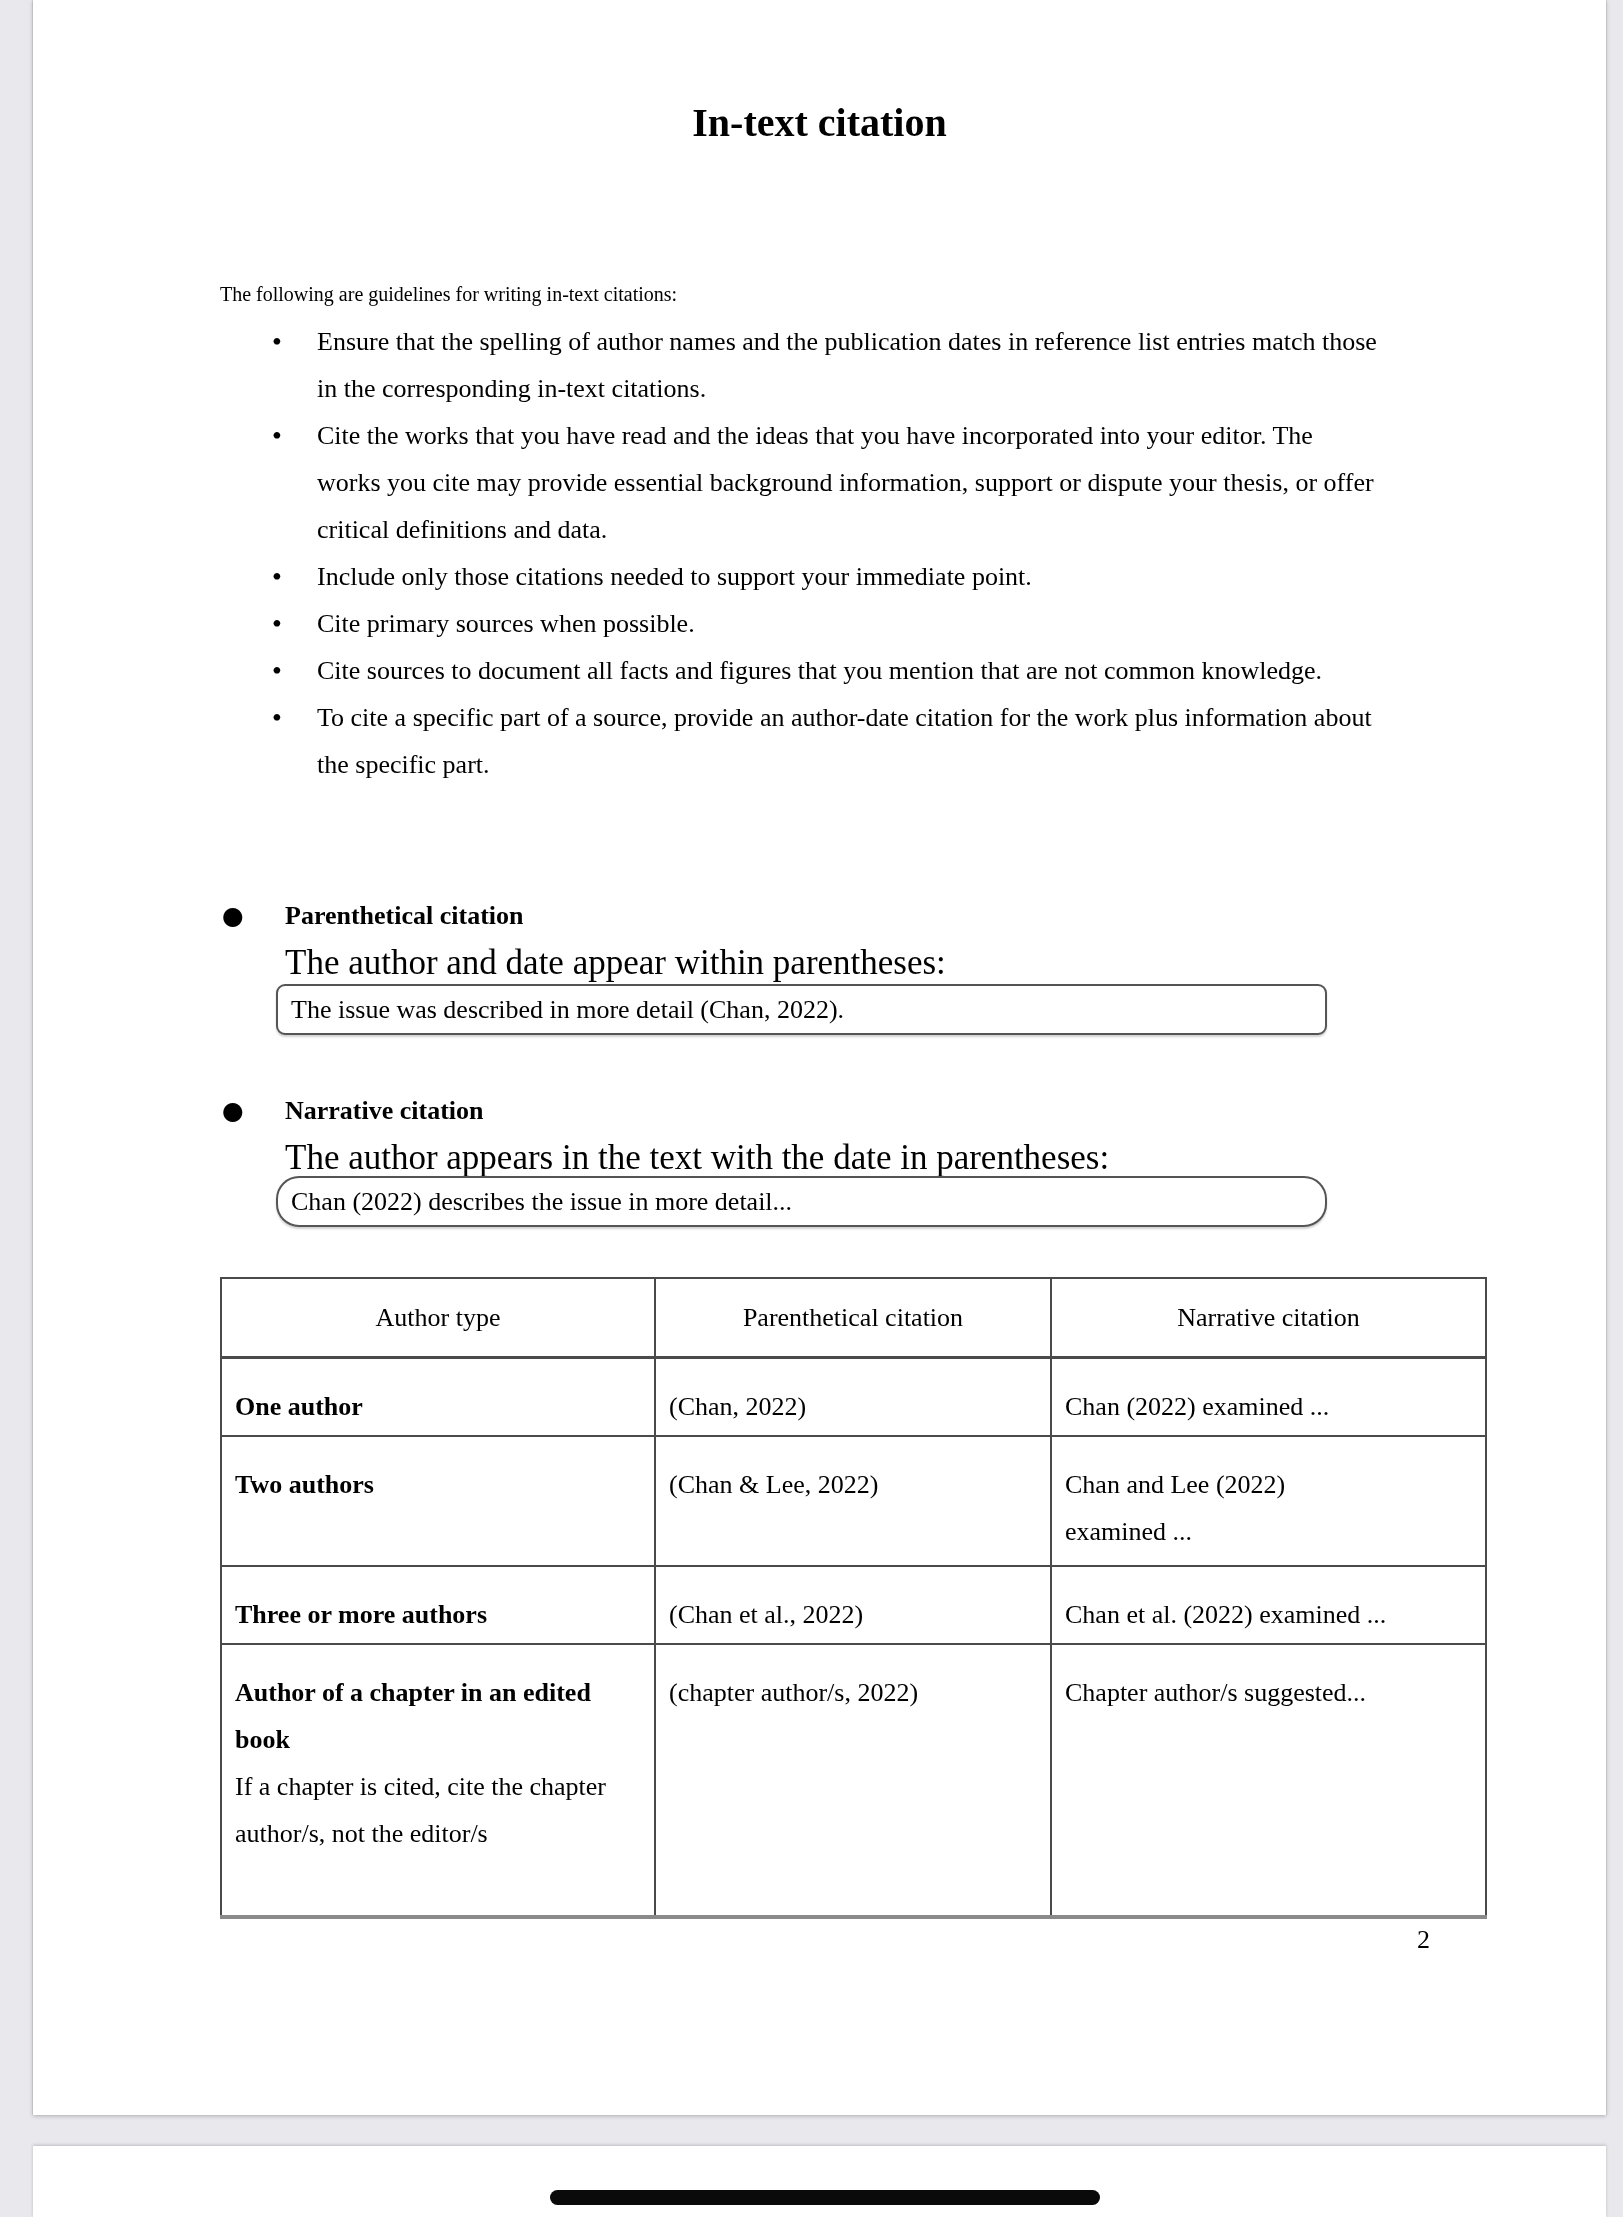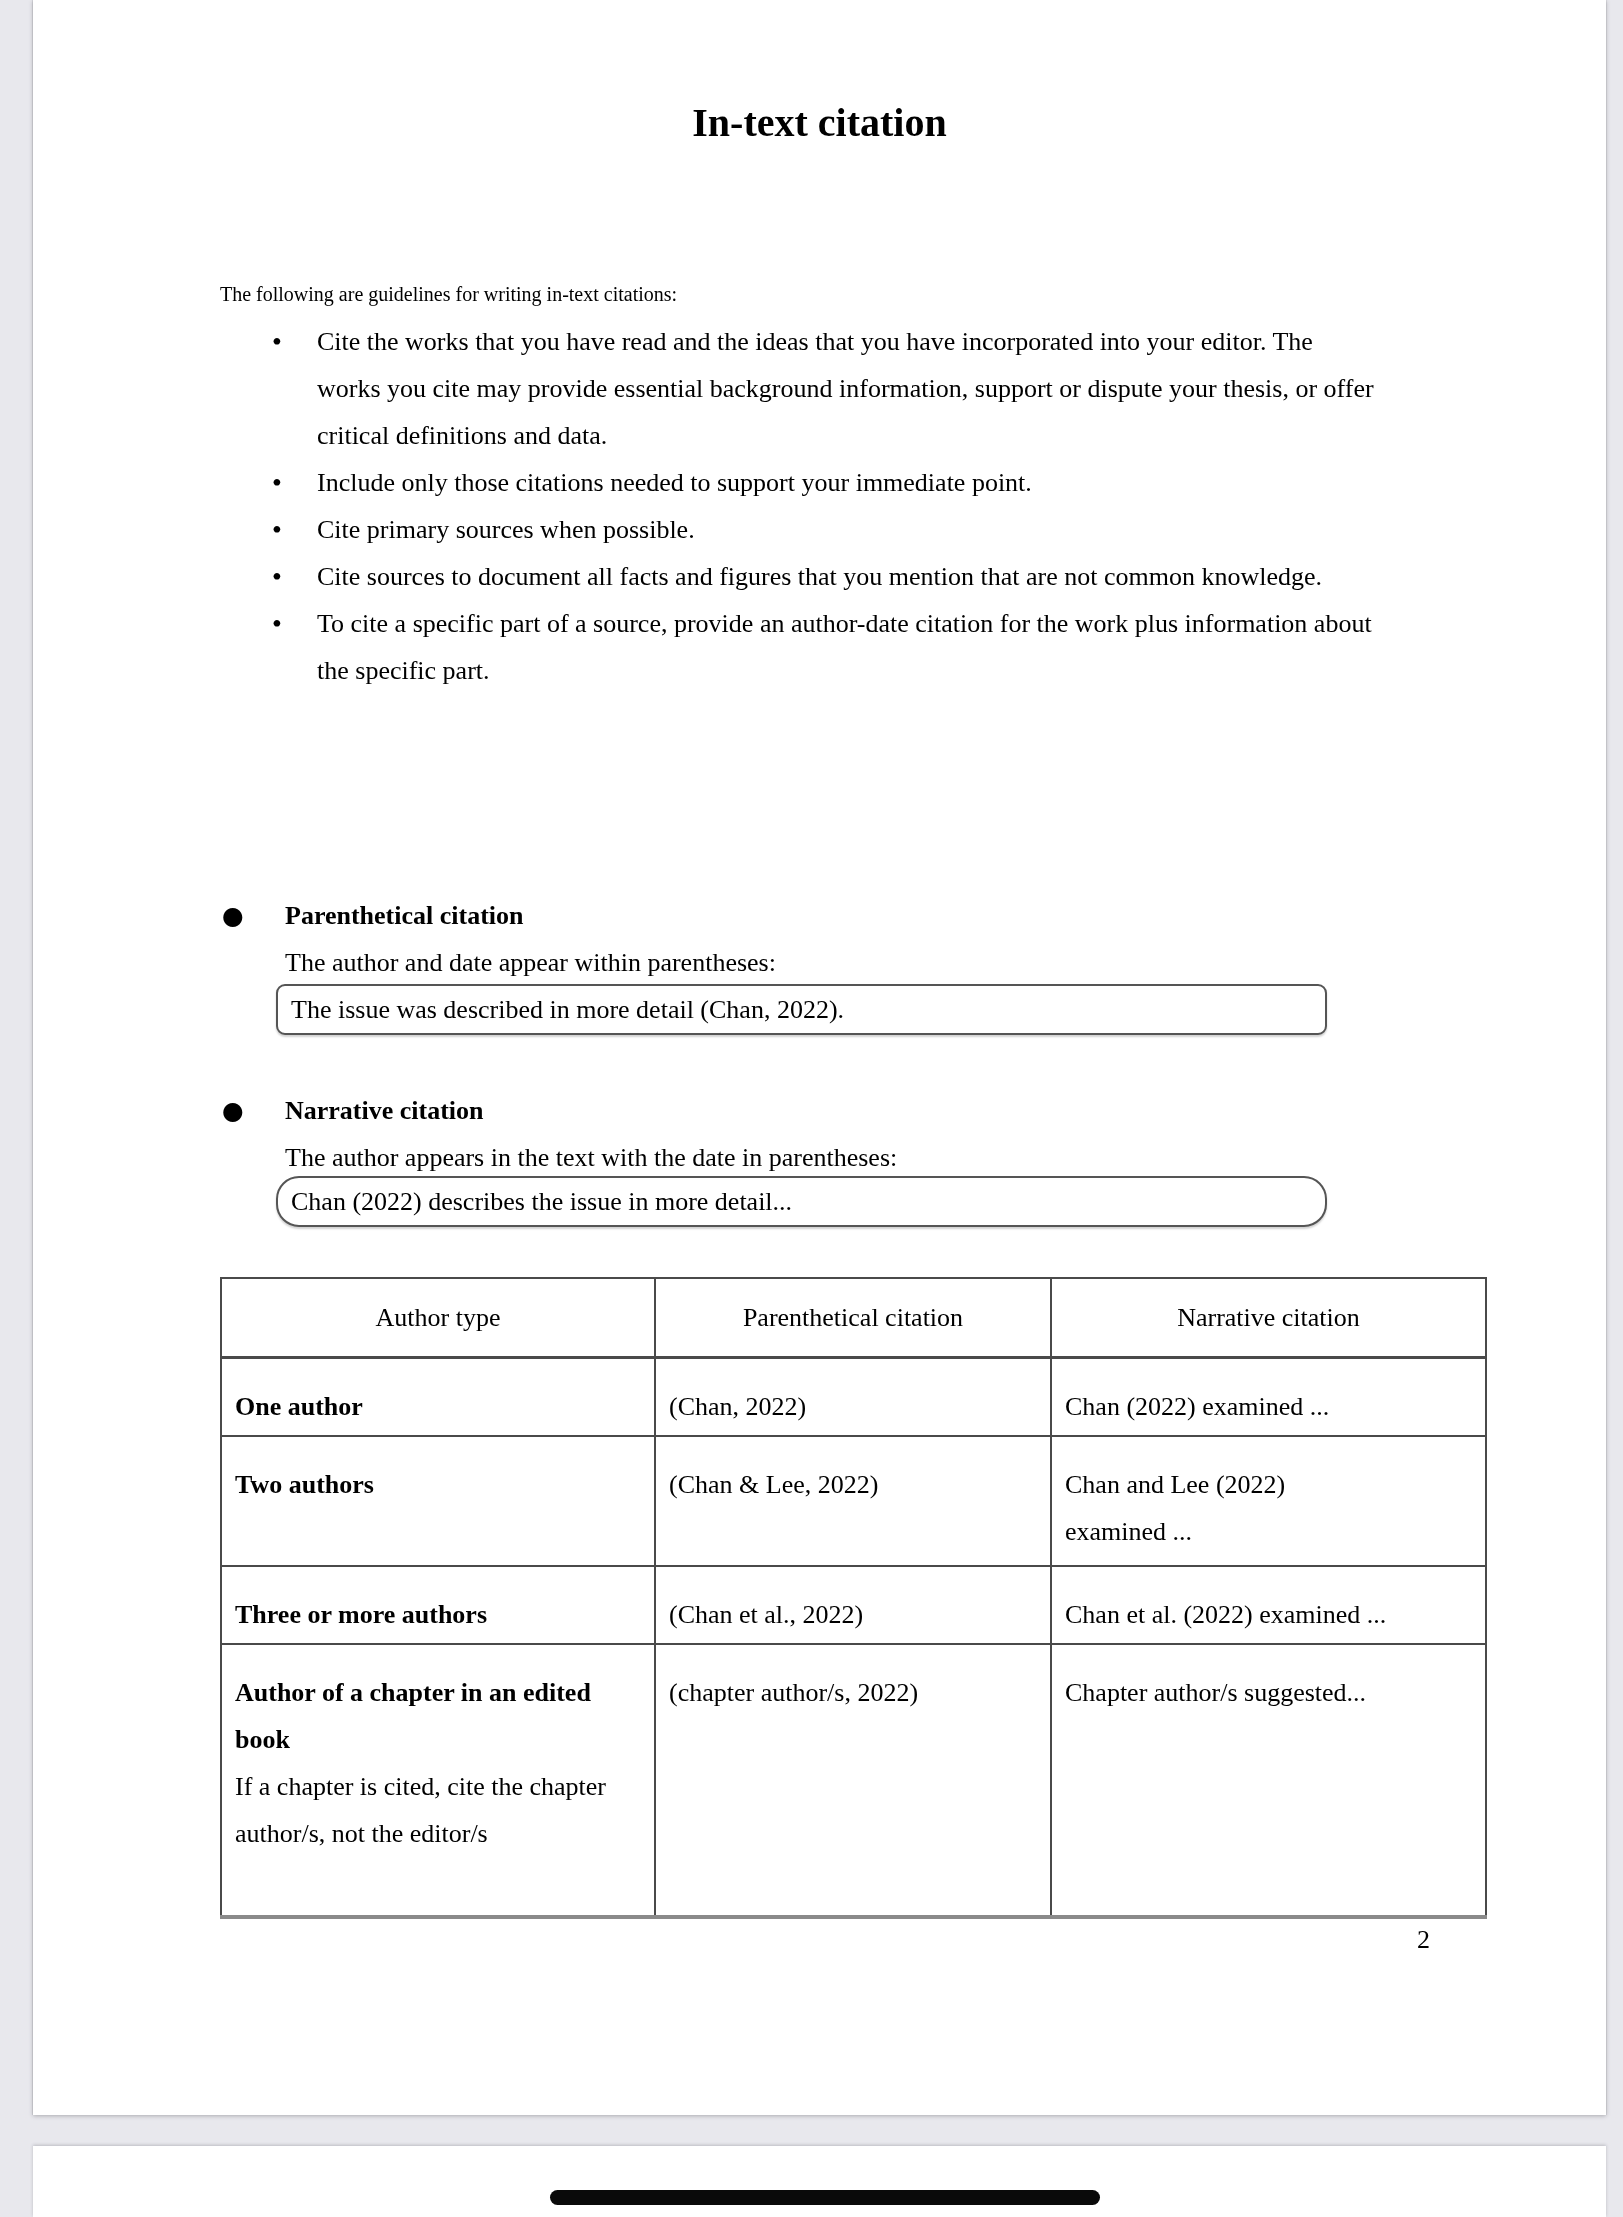--- a/index.html
+++ b/index.html
@@ -31,21 +31,21 @@
     width:1060px;box-sizing:content-box;
   }
   ul.guidelines li::before{
     content:"\2022";position:absolute;left:2px;top:0;font-size:28px;line-height:47px;
   }
   .big-bullet{
     position:absolute;left:189px;width:30px;text-align:left;
     font-family:"DejaVu Sans",sans-serif;font-size:25px;line-height:47px;
   }
   .cit-heading{position:absolute;left:252px;font-size:26px;font-weight:bold;line-height:47px;white-space:nowrap;}
-  .cit-desc{position:absolute;left:252px;font-size:26px;line-height:47px;white-space:nowrap;text-align:center;}
+  .cit-desc{position:absolute;left:252px;font-size:35px;line-height:47px;white-space:nowrap;text-align:center;}
   .cit-box{
     position:absolute;left:243px;width:1051px;height:51px;box-sizing:border-box;
     border:2px solid #555;box-shadow:0 2px 2px rgba(0,0,0,.18);
     display:flex;align-items:center;padding-left:13px;
     font-size:26px;white-space:nowrap;background:#fff;
   }
   table.cit-table{
     position:absolute;left:187px;top:1277px;width:1265px;
     border-collapse:collapse;table-layout:fixed;
     border:2px solid #4a4a4a;border-bottom:4px solid #8a8a8a;
@@ -80,20 +80,21 @@
 
 <div class="viewer">
 
   <div class="page page1">
 
     <div class="doc-title">In-text citation</div>
 
     <div class="intro">The following are guidelines for writing in-text citations:</div>
 
     <ul class="guidelines">
+      <li>Ensure that the spelling of author names and the publication dates in reference list entries match those in the corresponding in-text citations.</li>
       <li>Cite the works that you have read and the ideas that you have incorporated into your editor. The works you cite may provide essential background information, support or dispute your thesis, or offer critical definitions and data.</li>
       <li>Include only those citations needed to support your immediate point.</li>
       <li>Cite primary sources when possible.</li>
       <li>Cite sources to document all facts and figures that you mention that are not common knowledge.</li>
       <li>To cite a specific part of a source, provide an author-date citation for the work plus information about the specific part.</li>
     </ul>
 
     <span class="big-bullet" style="top:892px;">●</span>
     <div class="cit-heading" style="top:892px;">Parenthetical citation</div>
     <div class="cit-desc" style="top:939px;">The author and date appear within parentheses:</div>

